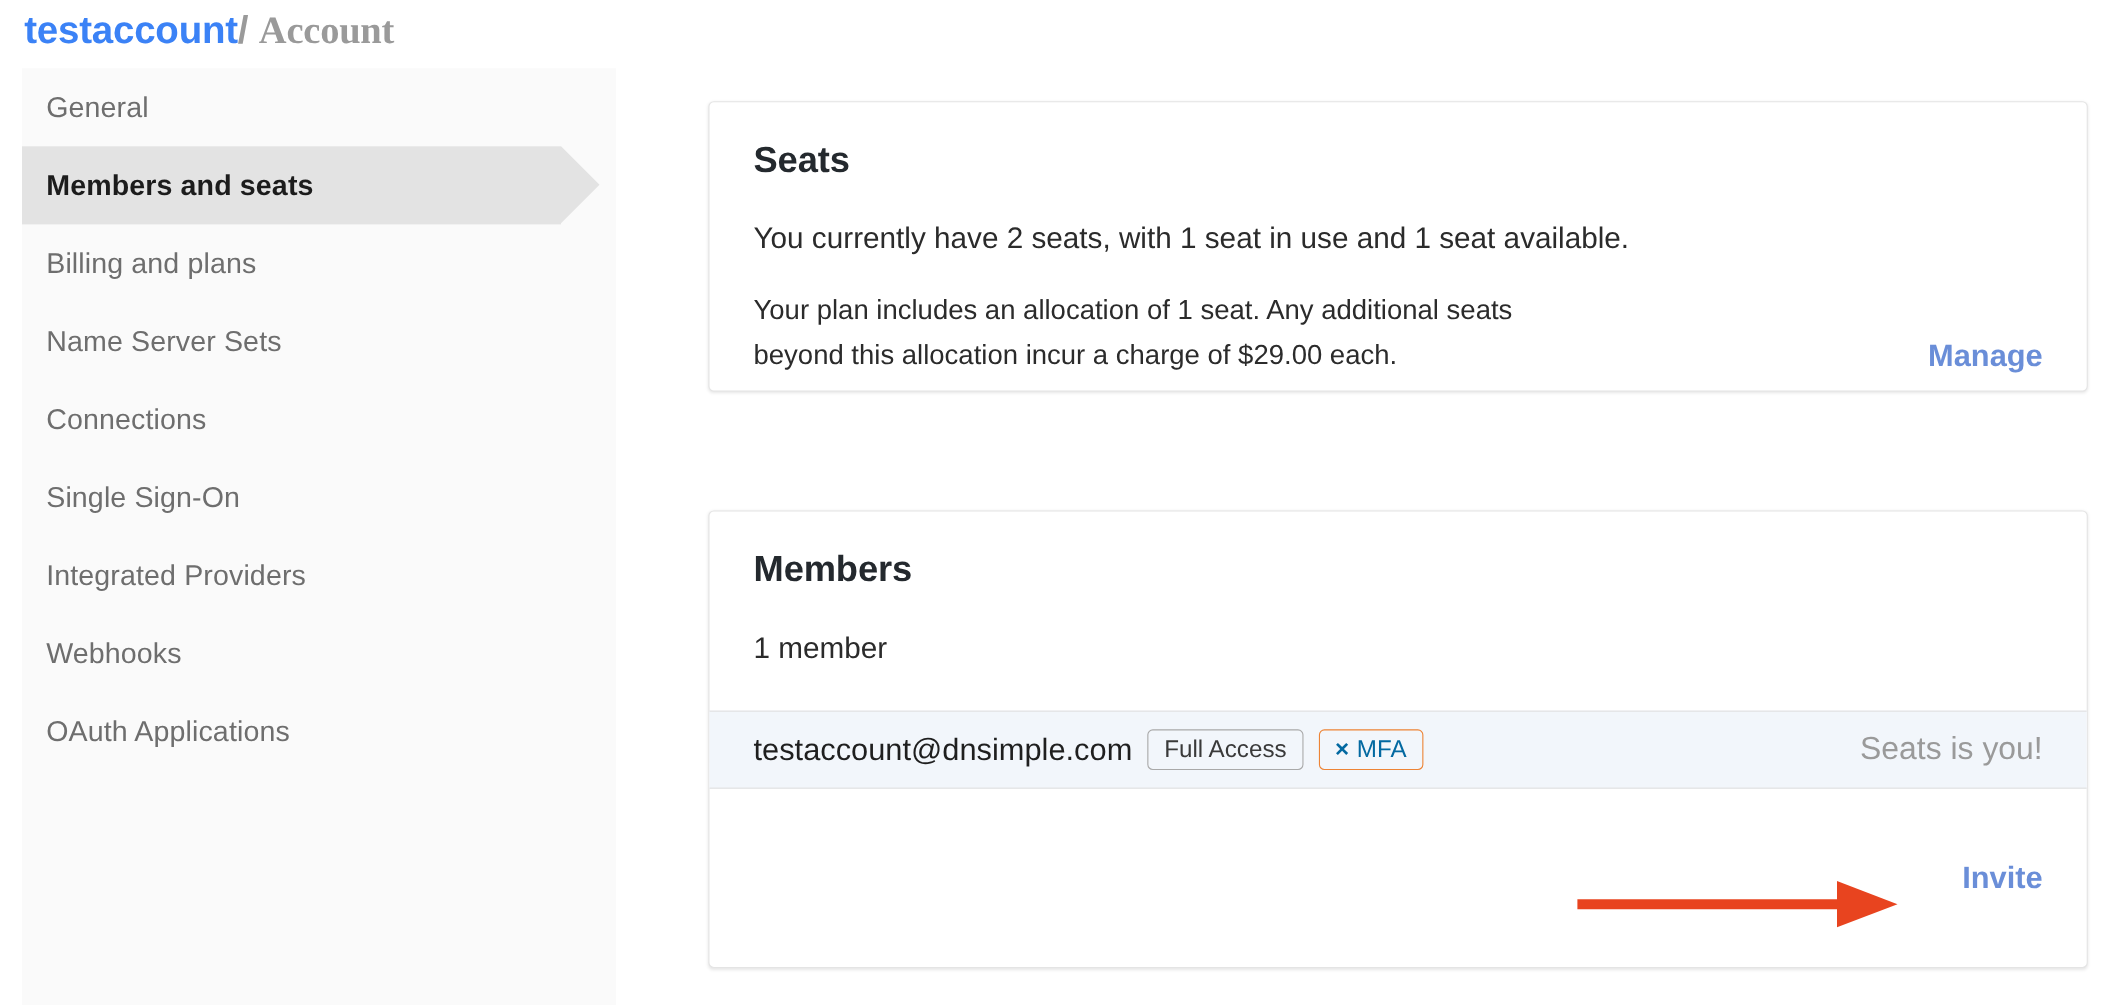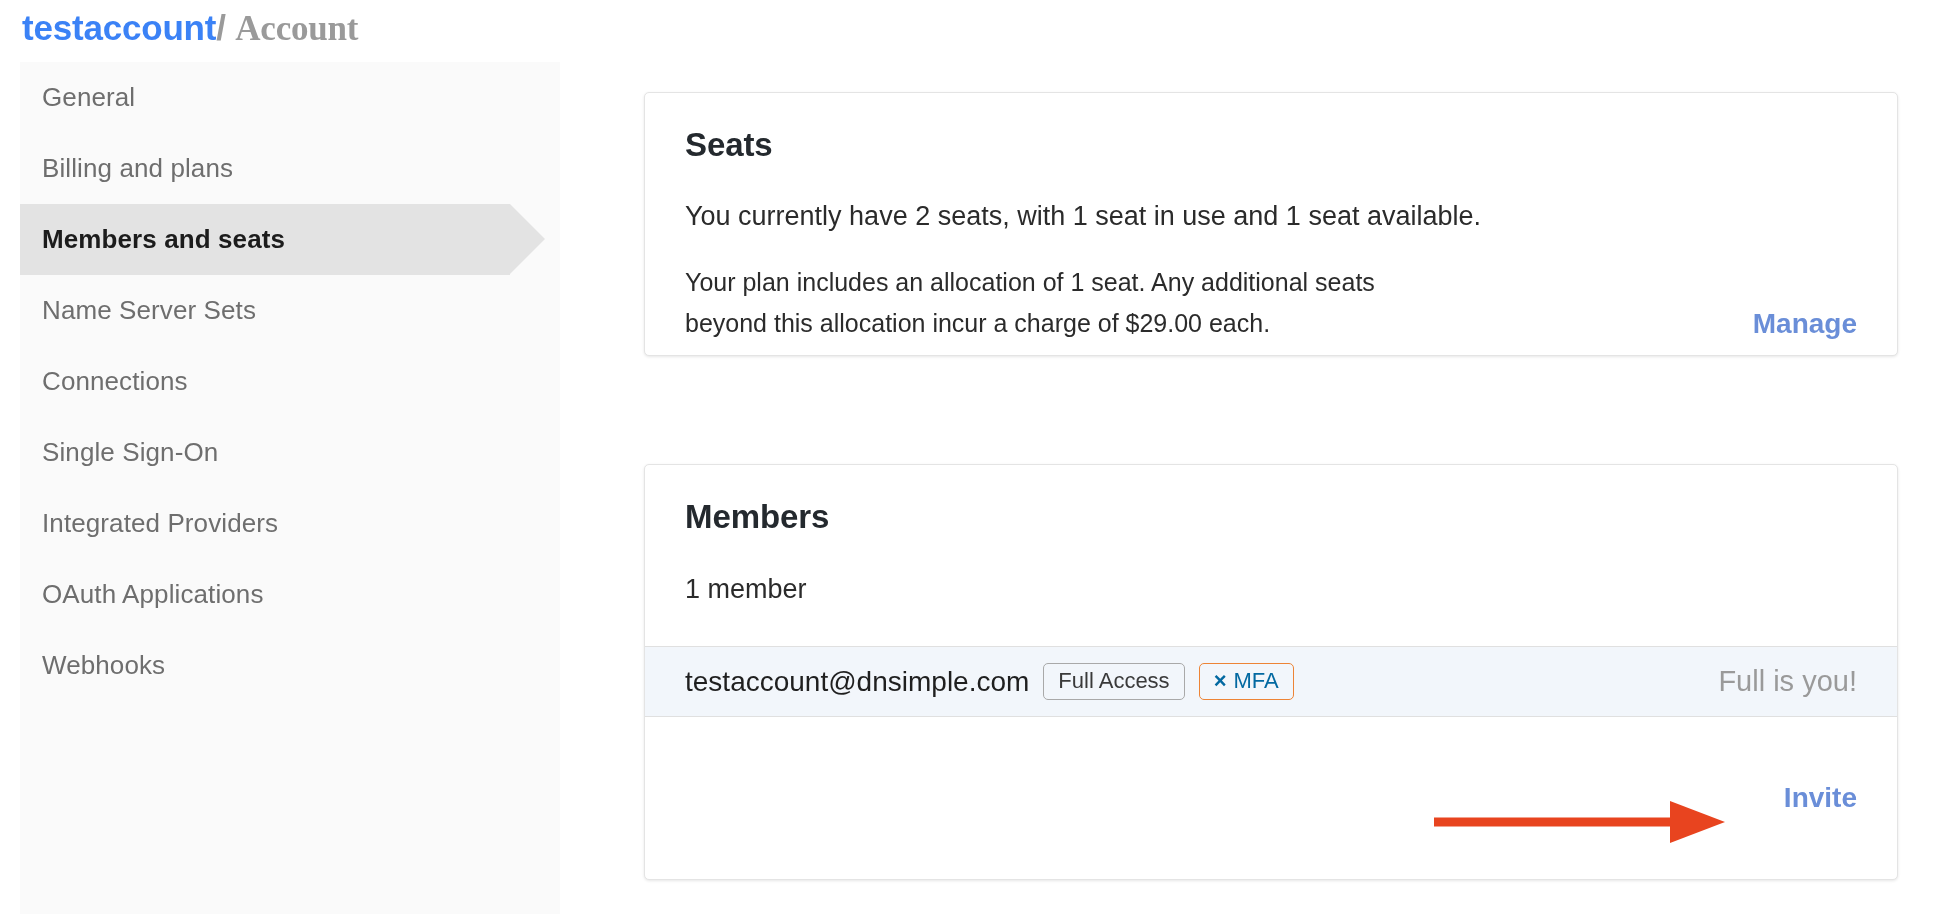--- a/index.html
+++ b/index.html
@@ -205,43 +205,43 @@
 <div id="page">
 
   <div id="breadcrumb">
     <span class="acct">testaccount</span><span class="sep">/</span> <span class="page">Account</span>
   </div>
 
   <nav id="sidebar">
     <div class="nav-item">
       <span>General</span>
     </div>
-    <div class="nav-item">
-      <span>Billing and plans</span>
-    </div>
     <div class="nav-item active">
       <span>Members and seats</span>
     </div>
     <div class="nav-item">
+      <span>Billing and plans</span>
+    </div>
+    <div class="nav-item">
       <span>Name Server Sets</span>
     </div>
     <div class="nav-item">
       <span>Connections</span>
     </div>
     <div class="nav-item">
       <span>Single Sign-On</span>
     </div>
     <div class="nav-item">
       <span>Integrated Providers</span>
     </div>
     <div class="nav-item">
+      <span>Webhooks</span>
+    </div>
+    <div class="nav-item">
       <span>OAuth Applications</span>
-    </div>
-    <div class="nav-item">
-      <span>Webhooks</span>
     </div>
   </nav>
 
   <main id="main">
 
     <section class="card" id="card-seats">
       <div class="card-title">Seats</div>
       <div id="seats-body">
         <div id="seats-line1">You currently have 2 seats, with 1 seat in use and 1 seat available.</div>
         <div id="seats-line2">Your plan includes an allocation of 1 seat. Any additional seats beyond this allocation incur a charge of $29.00 each.</div>
@@ -250,21 +250,21 @@
     </section>
 
     <section class="card" id="card-members">
       <div class="card-title">Members</div>
       <div id="members-count">1 member</div>
 
       <div id="member-row">
         <span id="member-email">testaccount@dnsimple.com</span>
         <span class="badge role">Full Access</span>
         <span class="badge mfa"><span class="x">×</span><span>MFA</span></span>
-        <span id="this-is-you">Full is you!</span>
+        <span id="this-is-you">Seats is you!</span>
       </div>
 
       <div id="invite-row">
         <a id="invite-link">Invite</a>
       </div>
     </section>
   </main>
 
   <svg id="annotation-arrow" viewBox="0 0 310 54" xmlns="http://www.w3.org/2000/svg">
     <line x1="4" y1="27" x2="250" y2="27" stroke="#e8441f" stroke-width="9"></line>

